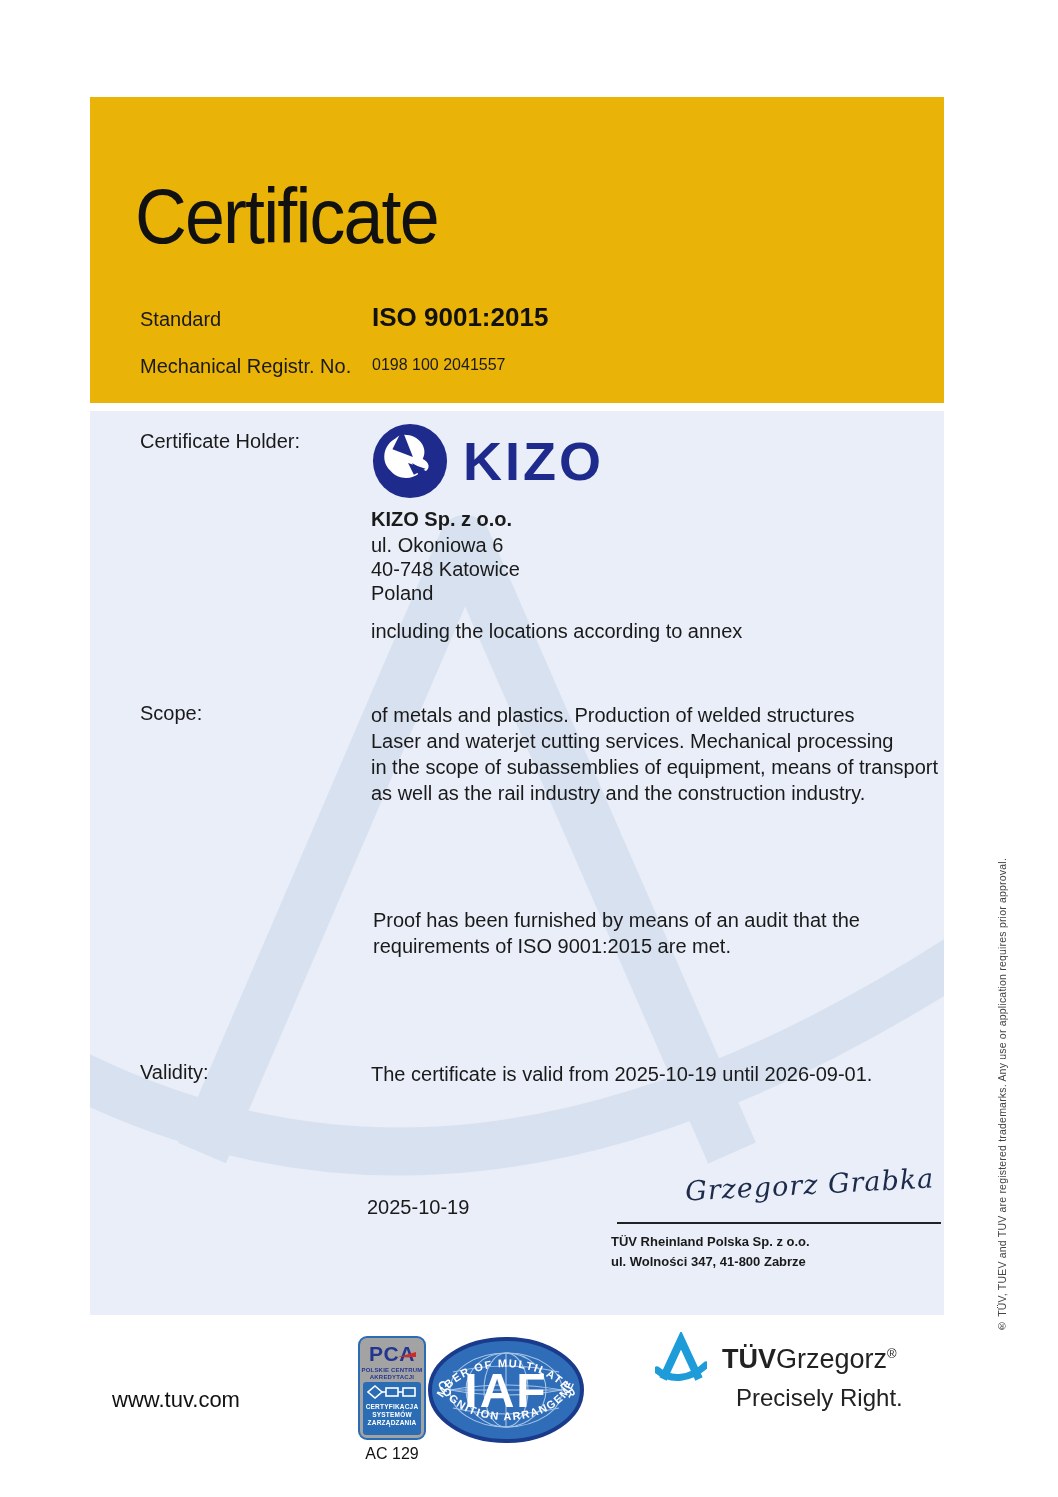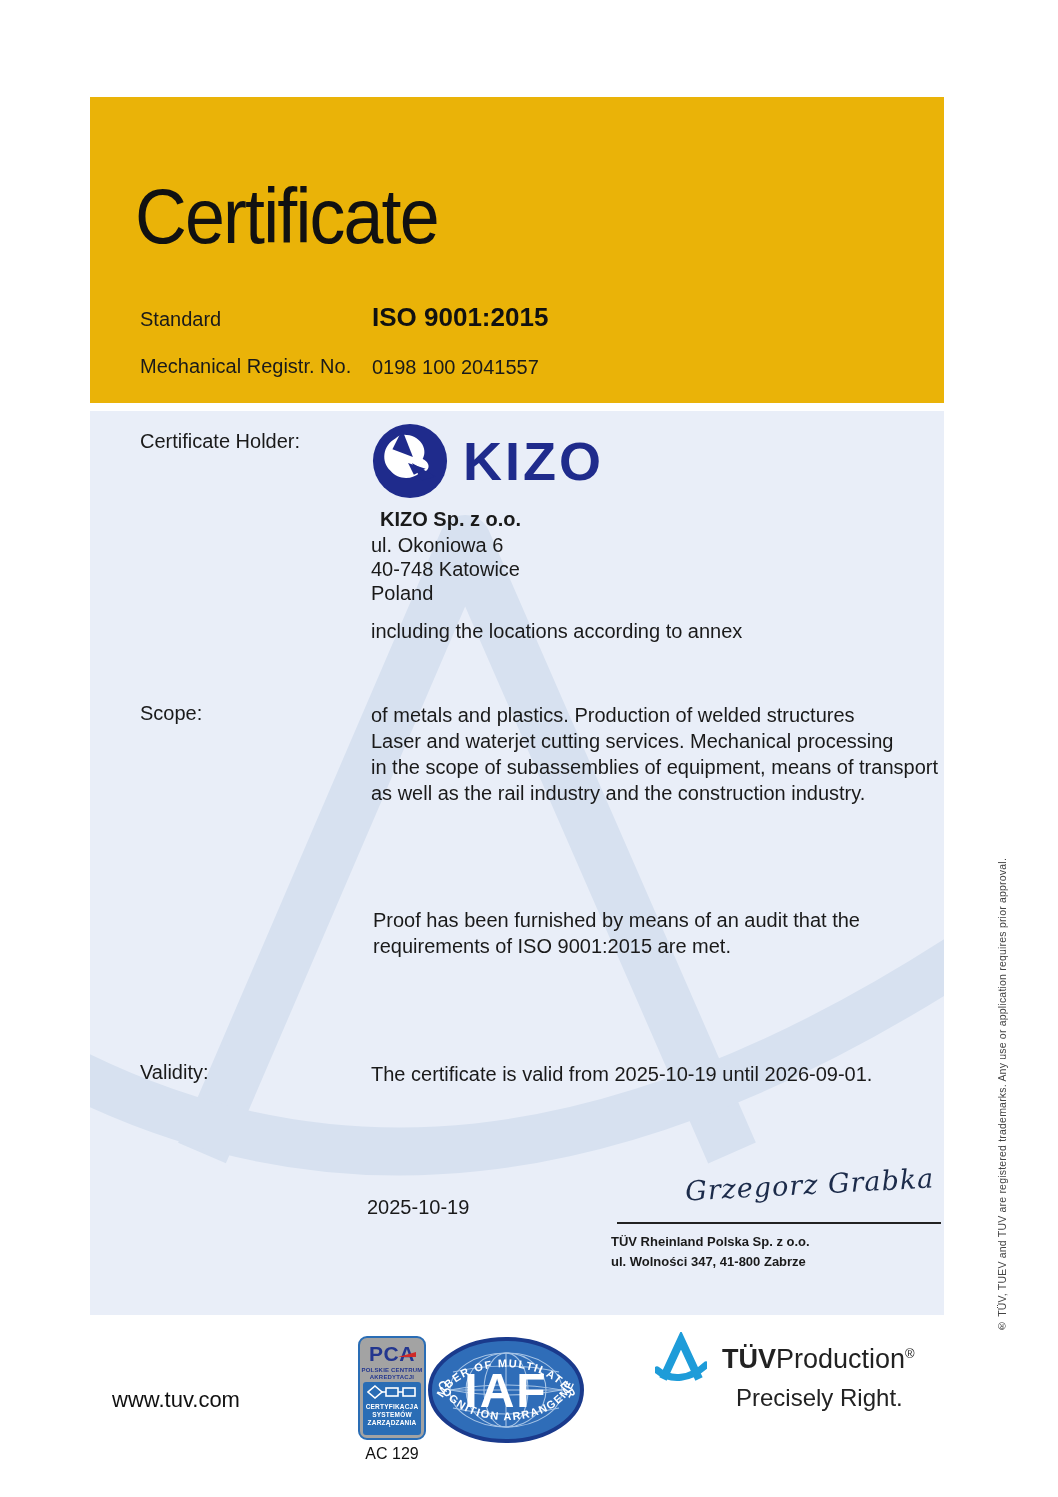--- a/index.html
+++ b/index.html
@@ -5,24 +5,24 @@
   html,body{margin:0;padding:0;background:#ffffff;}
   .page{position:relative;width:1058px;height:1497px;background:#ffffff;overflow:hidden;
         font-family:"Liberation Sans",sans-serif;color:#1a1a1a;}
   .band{position:absolute;left:90px;width:854px;}
   .band-top{top:97px;height:306px;background:#eab308;}
   .band-body{top:411px;height:904px;background:#e9eef8;overflow:hidden;}
   .abs{position:absolute;}
   .page-title{font-size:78px;line-height:1;font-weight:400;color:#111;letter-spacing:-2px;
               transform:scaleX(.92);transform-origin:left;}
   .lbl{font-size:20px;color:#1a1a1a;}
-  .val{font-size:20px;color:#1a1a1a;}
+  .val{font-size:16px;color:#1a1a1a;}
   .val-bold{font-size:26px;font-weight:bold;color:#111;}
   .body-line{font-size:20px;line-height:26px;}
-  .bold{font-weight:bold;margin-left:9px;}
+  .bold{font-weight:bold;}
   .kizo-word{font-size:54px;font-weight:800;letter-spacing:3px;color:#1f2b8c;line-height:1;}
   .sig-name{font-family:"DejaVu Serif",serif;font-style:italic;font-size:27px;color:#1c2b4a;
             transform:rotate(-3deg);letter-spacing:1px;white-space:nowrap;}
   .sig-line{border-top:2px solid #222;height:0;}
   .issuer{font-size:13px;font-weight:bold;text-align:left;line-height:20px;}
   .side-note{position:absolute;right:50px;bottom:165px;writing-mode:vertical-rl;
              transform:rotate(180deg);font-size:10.5px;color:#444;letter-spacing:.2px;}
   .website{font-size:22px;color:#111;text-decoration:none;}
   
   .pca{position:absolute;left:358px;top:1336px;width:68px;height:104px;background:#a3a3a3;
@@ -157,17 +157,17 @@
       <textPath href="#iafBottom" startOffset="50%" text-anchor="middle">RECOGNITION ARRANGEMENT</textPath>
     </text>
     <text x="79" y="71" text-anchor="middle" font-family="Liberation Sans, sans-serif" font-size="48" font-weight="bold" fill="#ffffff" letter-spacing="2">IAF</text>
   </svg>
 
   <svg class="abs" style="left:655px;top:1332px;" width="52" height="56" viewBox="0 0 52 56" aria-hidden="true">
     <path d="M 8 47 L 26 8 L 44 47" fill="none" stroke="#1e9cd9" stroke-width="8" stroke-linejoin="miter"></path>
     <path d="M 2 38 C 16 50 36 47 51 33" fill="none" stroke="#1e9cd9" stroke-width="7" stroke-linecap="round"></path>
   </svg>
   <div class="tuv-brand">
-    <span class="b">TÜV</span><span>Production</span><sup>®</sup>
+    <span class="b">TÜV</span><span>Grzegorz</span><sup>®</sup>
   </div>
   <div class="tuv-tagline">Precisely Right.</div>
 
 </div>
 
 </body></html>

